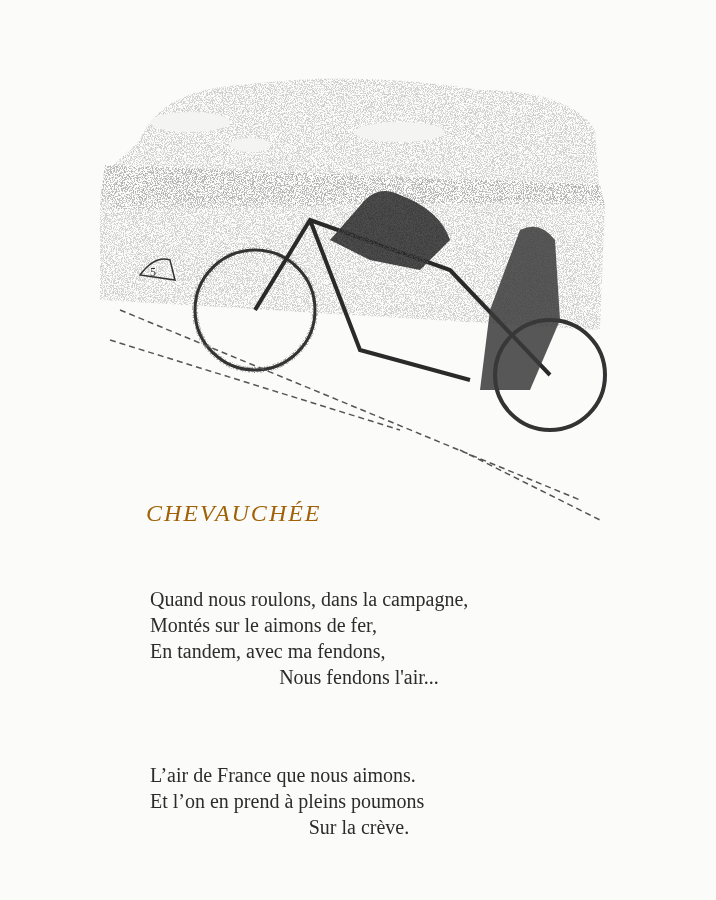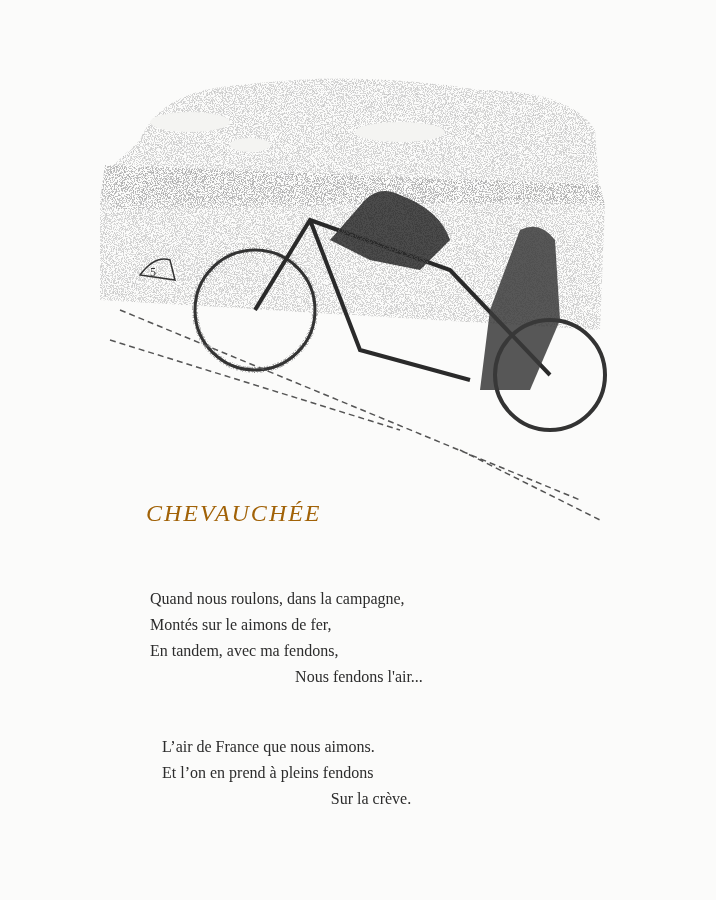--- a/index.html
+++ b/index.html
@@ -14,23 +14,23 @@
     position: absolute; left: 100px; top: 70px; width: 520px; height: 460px;
   }
   .illustration svg { width: 100%; height: 100%; display: block; }
   .title {
     position: absolute; left: 146px; top: 500px;
     font-style: italic; font-size: 24px; letter-spacing: 2px;
     color: #a16207;
   }
   .stanza { position: absolute; left: 150px; width: 430px; }
   .stanza1 { top: 586px; }
-  .stanza2 { top: 734px; margin-left: 12px; }
+  .stanza2 { top: 762px; }
   .line {
-    font-size: 16px; line-height: 26px; white-space: nowrap; color: #2c2c2c;
+    font-size: 20px; line-height: 26px; white-space: nowrap; color: #2c2c2c;
   }
   .line.right { text-align: center; padding-right: 12px; }
 </style>
 </head>
 <body>
 
 <div class="illustration">
   <svg viewBox="0 0 520 460" xmlns="http://www.w3.org/2000/svg">
     <defs>
       <filter id="grain">
@@ -76,15 +76,15 @@
 
 <div class="stanza stanza1">
   <div class="line">Quand nous roulons, dans la  campagne,</div>
   <div class="line">Montés sur le aimons de fer,</div>
   <div class="line">En tandem, avec ma fendons,</div>
   <div class="line right">Nous fendons l'air...</div>
 </div>
 
 <div class="stanza stanza2">
   <div class="line">L’air de France que nous aimons.</div>
-  <div class="line">Et l’on en prend à pleins fendons</div>
+  <div class="line">Et l’on en prend à pleins poumons</div>
   <div class="line right">Sur la crève.</div>
 </div>
 
 </body></html>

